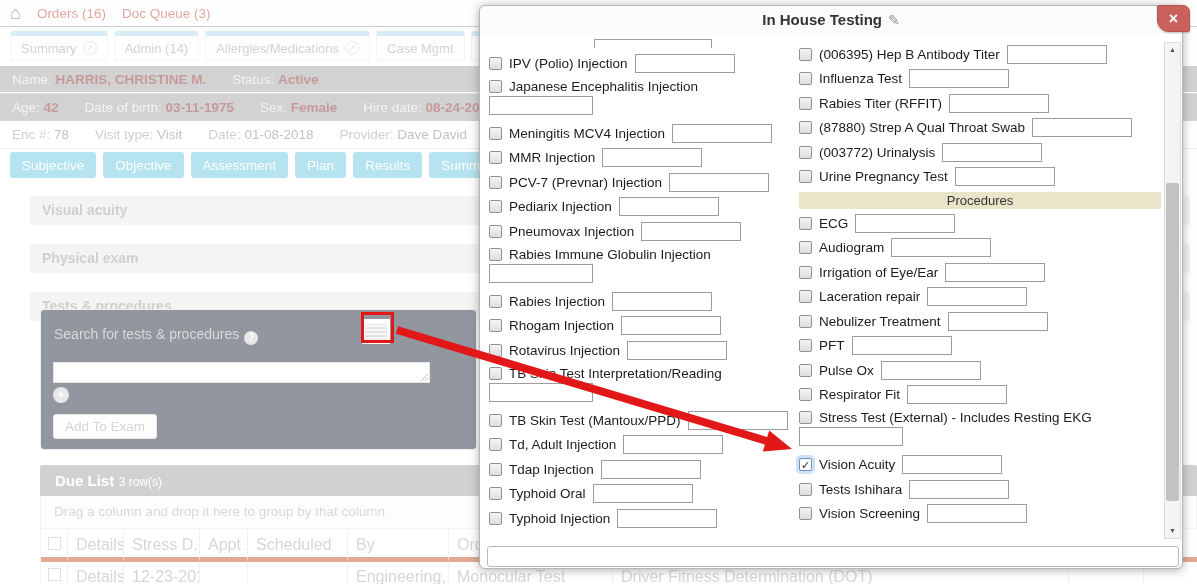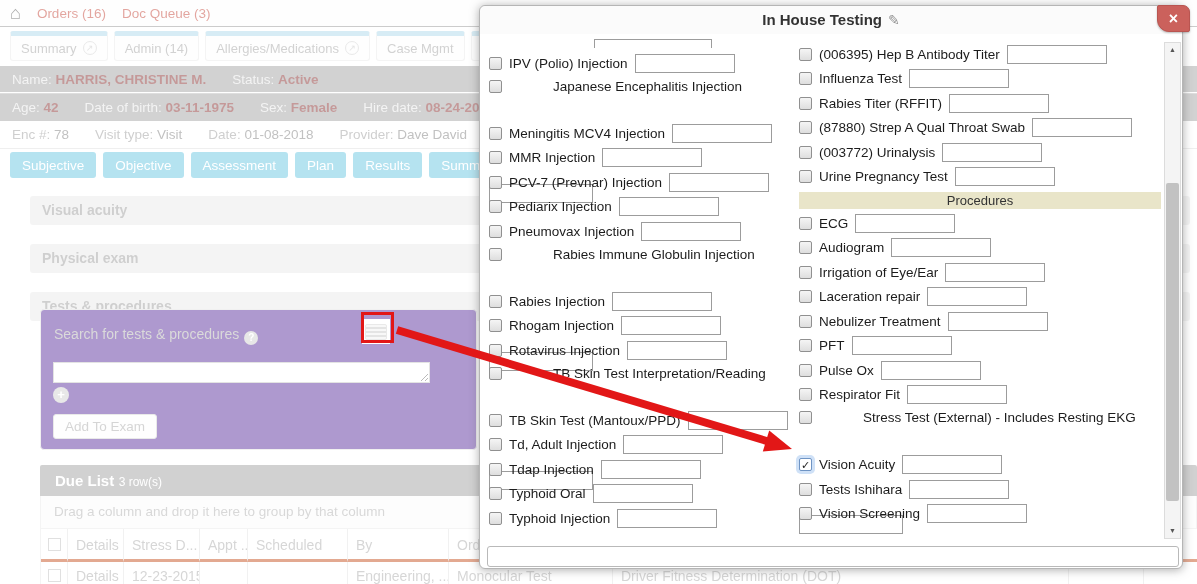--- a/index.html
+++ b/index.html
@@ -53,21 +53,21 @@
 
   #snap-buttons { position:absolute; top:152px; left:10px; display:flex; gap:7px; }
   .snap { background:#5bc0de; color:#fff; border:none; border-radius:3px; height:26px;
     padding:0 12px; font-size:13.5px; font-family:inherit; }
 
   .sec { position:absolute; left:30px; width:1160px; height:29px; background:#e7e7e7;
     border-radius:3px; color:#959595; font-weight:bold; font-size:14px; line-height:29px;
     padding-left:12px; }
 
   #search-panel { position:absolute; left:40px; top:309px; width:437px; height:141px;
-    border:1px solid #dedede; border-radius:4px; background:#4c1d95; }
+    border:1px solid #dedede; border-radius:4px; background:#0f172a; }
   #search-label { position:absolute; left:13px; top:16px; color:#adadad; font-size:14px; }
   .help { display:inline-block; width:14px; height:14px; border-radius:50%; background:#c9c9c9;
     color:#fff; font-size:10px; line-height:14px; text-align:center; font-weight:bold;
     margin-left:5px; vertical-align:-2px; }
   #list-btn { position:absolute; left:321px; top:9px; width:28px; height:25px; background:#fff;
     display:flex; align-items:center; justify-content:center; border:none; }
   .list-glyph { width:22px; height:16px; border:1px solid #cfcfcf; border-radius:2px;
     background:repeating-linear-gradient(180deg,#efefef 0 2px,#c3c3c3 2px 4px); }
   #search-ta { position:absolute; left:12px; top:52px; width:377px; height:21px;
     border:1px solid #c2c2c2; resize:both; font-family:inherit; }
@@ -78,22 +78,22 @@
     border-radius:3px; background:#fcfcfc; color:#a3a3a3; font-size:13.5px; font-family:inherit; }
 
   #due { position:absolute; left:40px; top:465px; width:1157px; }
   #due-header { height:31px; background:#9a9a9a; color:#fff; line-height:31px;
     padding-left:15px; border-radius:2px 2px 0 0; }
   #due-header b { font-size:15px; }
   #due-header span { font-size:12px; }
   #due-group { height:33px; background:#fbfbfb; border:1px solid #e7e7e7; border-top:none;
     line-height:31px; color:#a9a9a9; padding-left:13px; font-size:13.5px; }
   .trow { display:flex; border-left:1px solid #e7e7e7; }
-  .tcell { border-right:1px solid #e0e0e0; border-bottom:3px solid #c2410c; color:#a5a5a5;
-    font-size:14px; padding-left:8px; overflow:hidden; white-space:nowrap; flex:0 0 auto; }
+  .tcell { border-right:1px solid #e0e0e0; border-bottom:5px solid #c2410c; color:#a5a5a5;
+    font-size:16px; padding-left:8px; overflow:hidden; white-space:nowrap; flex:0 0 auto; }
   .th { height:33px; line-height:32px; }
   .td { height:30px; line-height:29px; }
   .cbcell { display:flex; align-items:center; justify-content:center; padding-left:0; }
   .tcb { width:13px; height:13px; border:1px solid #bbb; background:#fff; display:inline-block; }
 
   
   #backdrop { position:absolute; inset:0; background:rgba(255,255,255,0.55); z-index:5; }
 
   
   #modal { position:absolute; left:479px; top:5px; width:704px; height:564px; z-index:10;
@@ -106,21 +106,21 @@
     border:1px solid #b95551; border-radius:2px 7px 2px 12px; color:#fff; text-align:center;
     line-height:25px; font-size:16px; font-weight:bold; cursor:default;
     box-shadow:0 1px 2px rgba(0,0,0,0.25); }
   #mcontent { position:absolute; top:33px; left:0; right:0; bottom:0; }
   #mleft  { position:absolute; left:9px;  top:0;  width:306px; }
   #mright { position:absolute; left:319px; top:3px; width:362px; }
   .cutoff { height:9px; overflow:hidden; margin:0 0 3px 105px; width:120px; }
   .cutoff input { margin-top:-11px; width:118px; height:19px; border:1px solid #9c9c9c; }
   .mitem { display:flex; align-items:center; height:24.5px; font-size:13.5px; color:#1c1c1c;
     white-space:nowrap; }
-  .mitem.wrap { flex-wrap:wrap; height:45.5px; align-content:flex-start; padding-top:3px;gap:44px; }
+  .mitem.wrap { flex-wrap:wrap; height:45.5px; align-content:flex-start; padding-top:3px; }
   .cb { flex:0 0 13px; width:13px; height:13px; border:1px solid #909090; border-radius:2px;
     background:linear-gradient(#f5f5f5,#dedede); margin-right:7px; font-size:11px;
     line-height:12px; text-align:center; color:#222; }
   .cb.checked { background:#fff; box-shadow:0 0 0 3px #cfe1f7; border-color:#6f94c4; }
   .brk { flex-basis:100%; height:0; }
   .mtxt { height:19px; border:1px solid #9c9c9c; margin-left:7px; width:100px; background:#fff; }
   .wrap .mtxt { margin-left:0; width:104px; margin-top:2px; }
   .proc-header { height:17px; background:#e9e5c9; color:#333; font-size:13px; line-height:17px;
     text-align:center; margin:3px 0 2px 0; }
   #msb { position:absolute; left:684px; top:3px; width:17px; height:497px; background:#f4f4f4;

